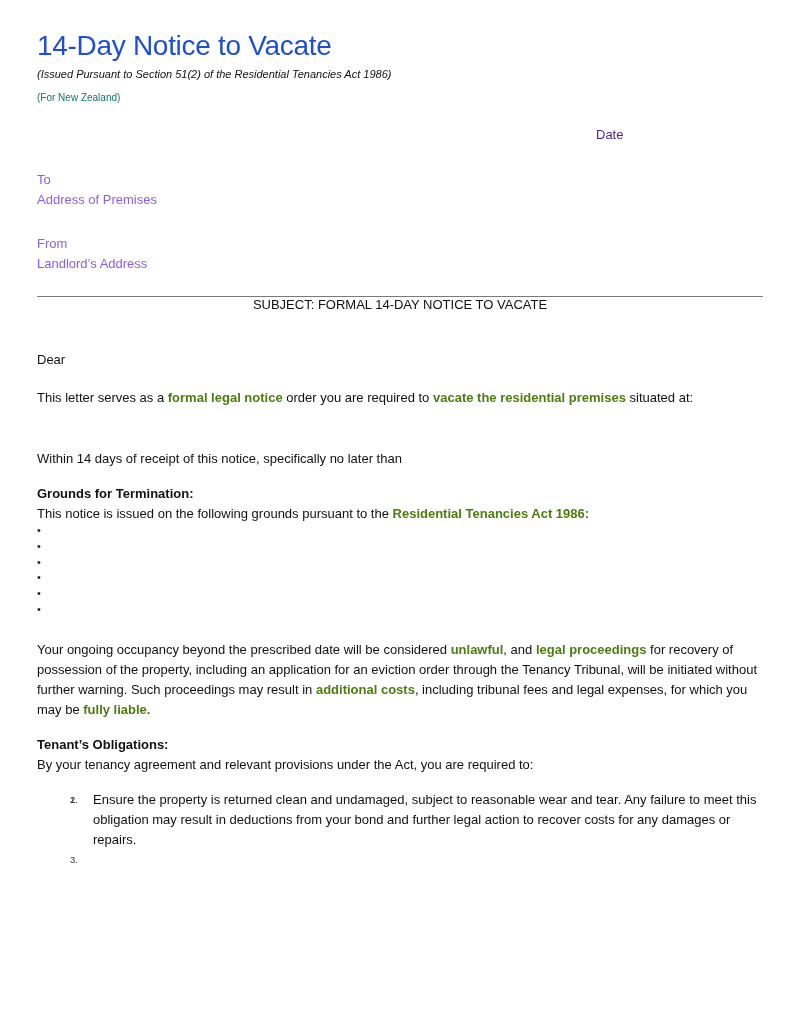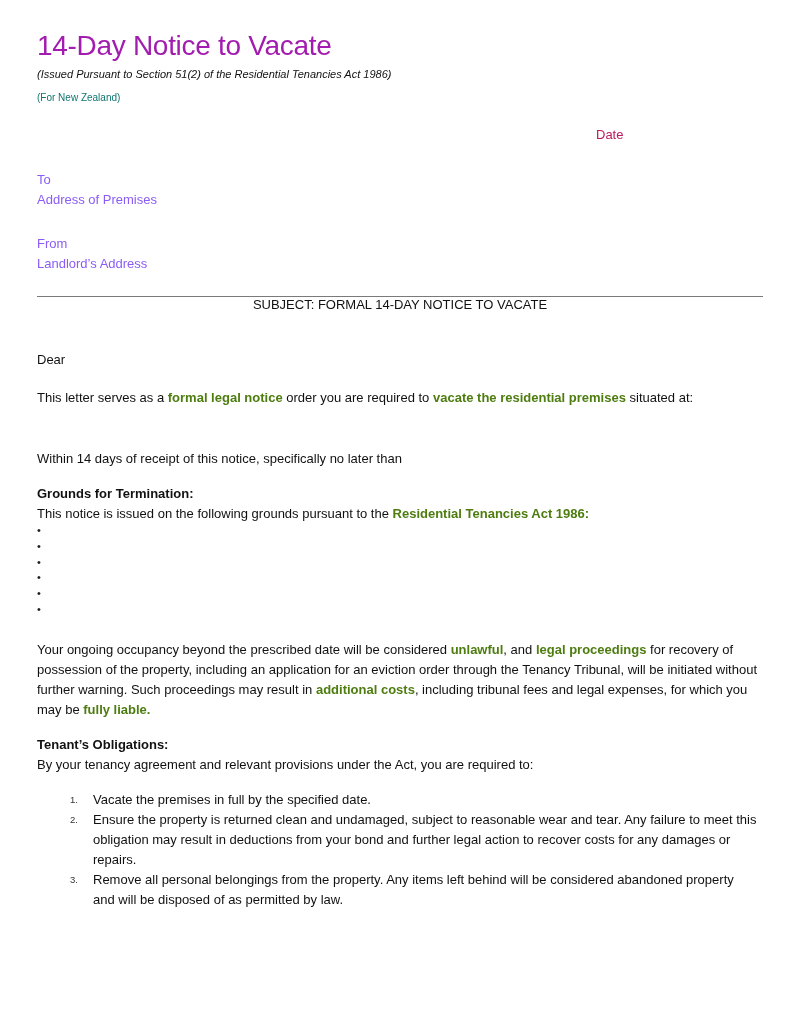--- a/index.html
+++ b/index.html
@@ -21,21 +21,21 @@
       top: 0;
       width: 726px;
     }
     .title {
       position: absolute;
       top: 30px;
       left: 0;
       font-size: 28px;
       font-weight: 500;
       letter-spacing: -0.3px;
-      color: #a21caf;
+      color: #1d4ed8;
       white-space: nowrap;
       margin: 0;
     }
     .subtitle {
       position: absolute;
       top: 68px;
       left: 0;
       font-size: 11px;
       font-style: italic;
       color: #111;
@@ -47,21 +47,21 @@
       left: 0;
       font-size: 10px;
       color: #0f766e;
       white-space: nowrap;
     }
     .date-label {
       position: absolute;
       top: 127px;
       left: 559px;
       font-size: 13px;
-      color: #be185d;
+      color: #4c1d95;
     }
     .addr-block {
       position: absolute;
       left: 0;
       font-size: 13px;
       line-height: 20px;
       color: #8b5cf6;
     }
     .addr-to { top: 170px; }
     .addr-from { top: 234px; }
@@ -190,25 +190,23 @@
   </ul>
 
   <div class="text warning"><span>Your ongoing occupancy beyond the prescribed date will be considered </span><b>unlawful</b><span>, and </span><b>legal proceedings</b><span> for recovery of possession of the property, including an application for an eviction order through the Tenancy Tribunal, will be initiated without further warning. Such proceedings may result in </span><b>additional costs</b><span>, including tribunal fees and legal expenses, for which you may be </span><b>fully liable.</b></div>
 
   <div class="text obl-heading">Tenant’s Obligations:</div>
   <div class="text obl-intro">By your tenancy agreement and relevant provisions under the Act, you are required to:</div>
 
   <ol class="ol">
     <li>
       <span class="num">1.</span>
-      <span>Vacate the premises in full by the specified date.</span>
     </li>
     <li>
       <span class="num">2.</span>
       <span>Ensure the property is returned clean and undamaged, subject to reasonable wear and tear. Any failure to meet this obligation may result in deductions from your bond and further legal action to recover costs for any damages or repairs.</span>
     </li>
     <li>
       <span class="num">3.</span>
-      <span>Remove all personal belongings from the property. Any items left behind will be considered abandoned property and will be disposed of as permitted by law.</span>
     </li>
   </ol>
 
 </div>
 
 </body></html>

